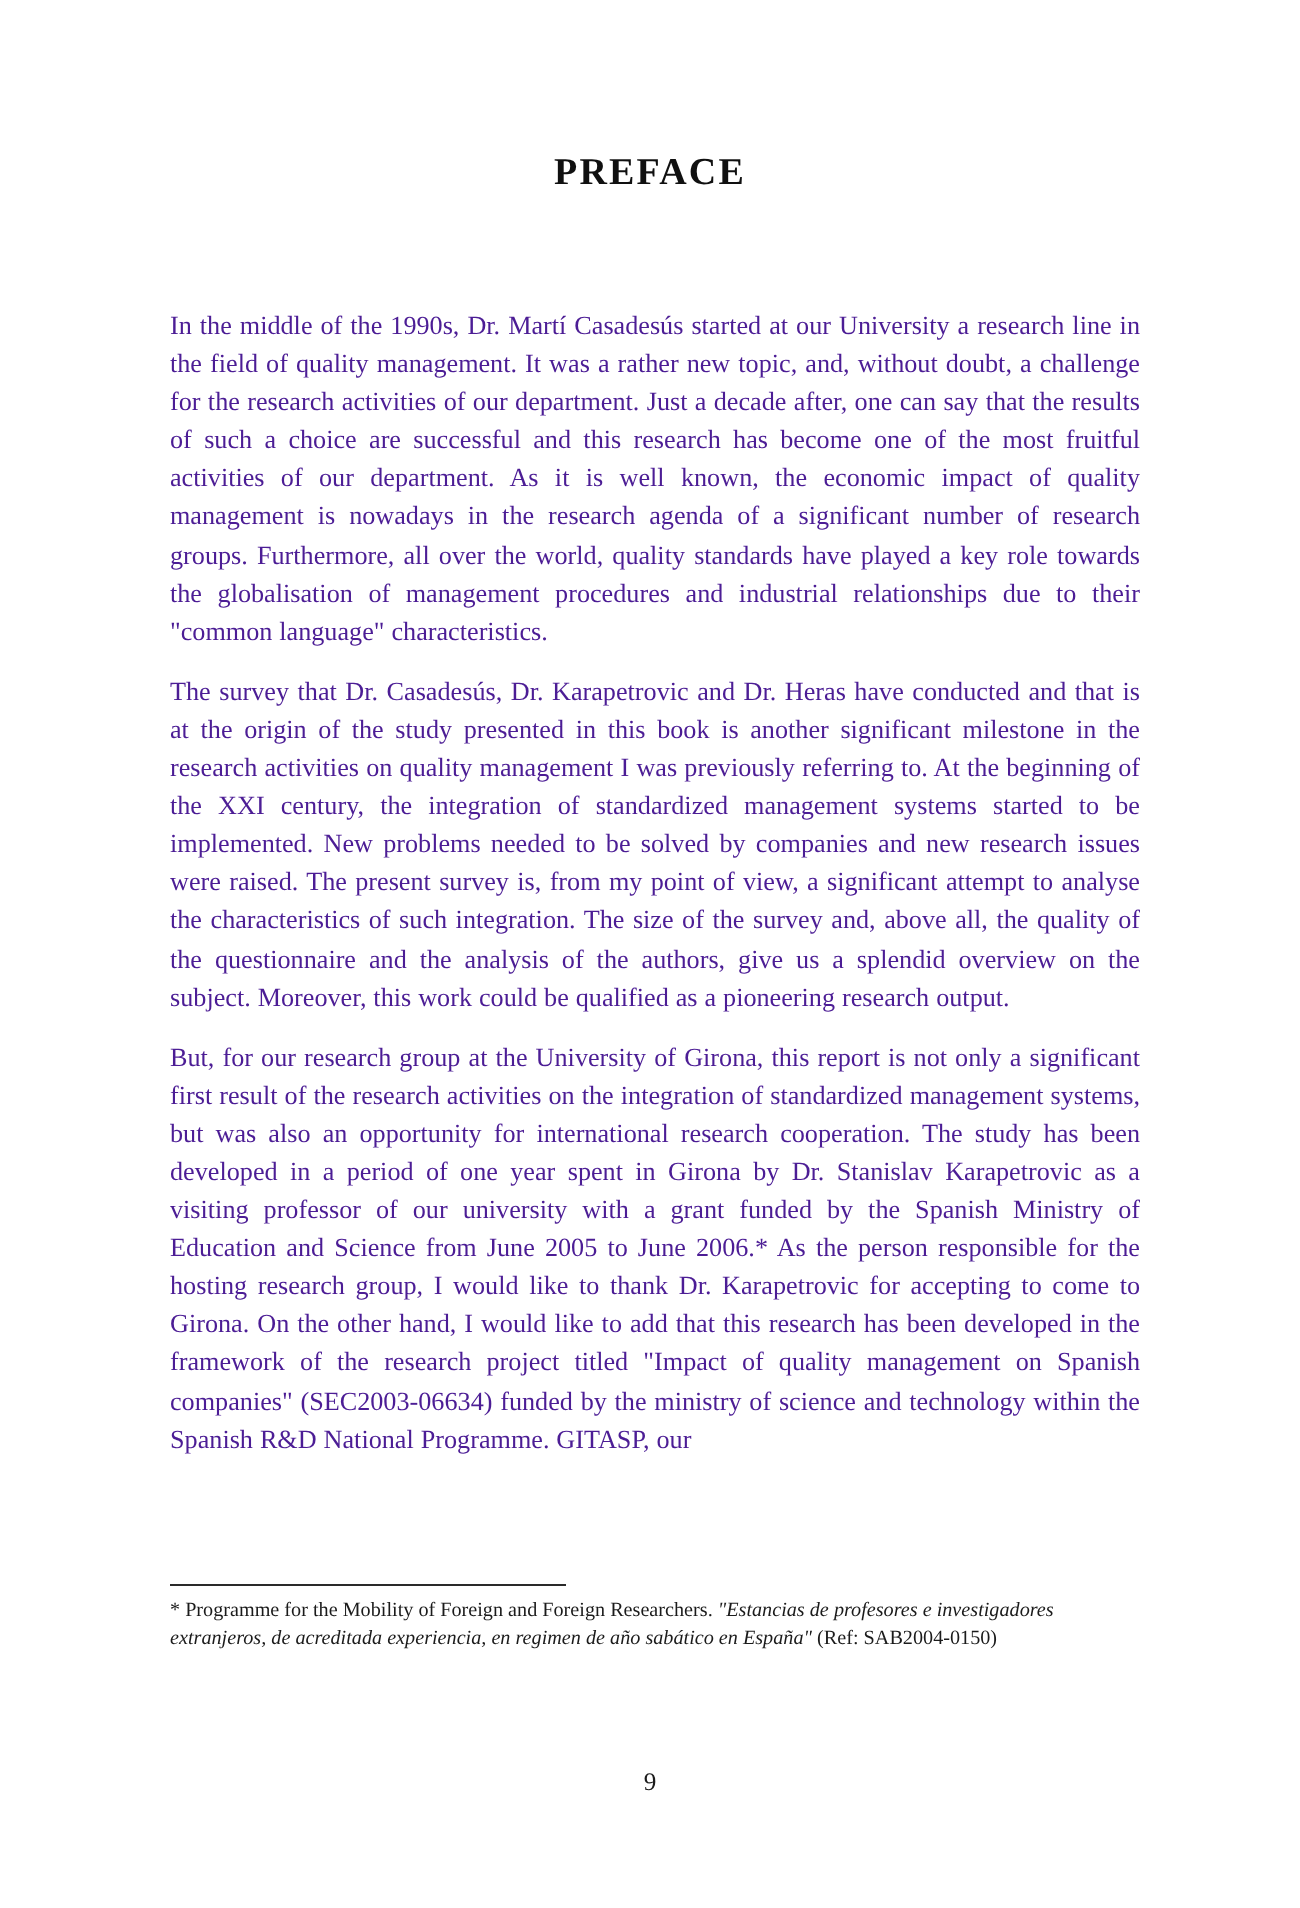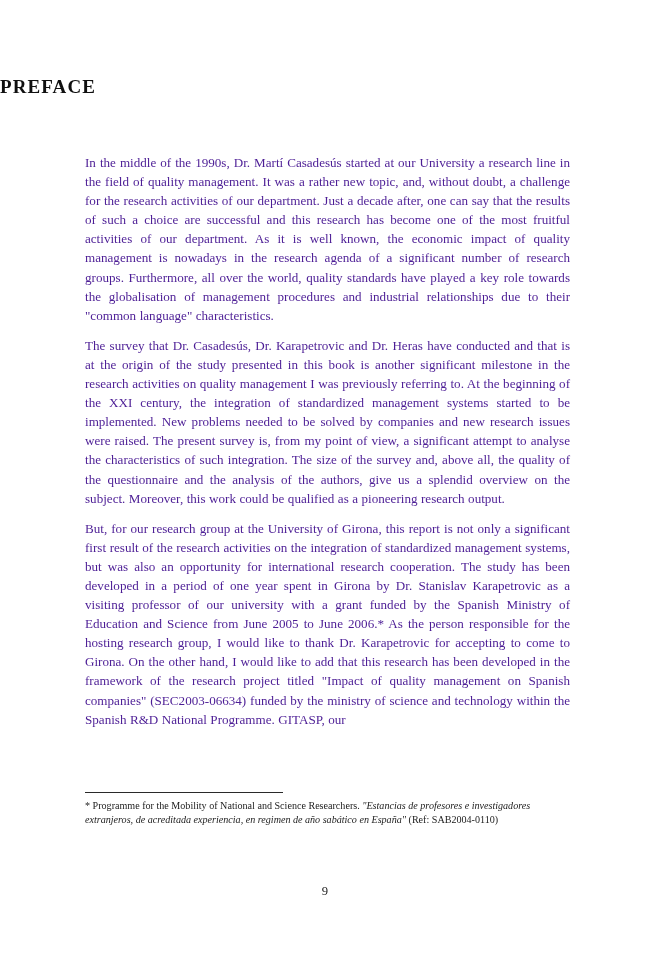--- a/index.html
+++ b/index.html
@@ -20,21 +20,21 @@
   .page {
     position: absolute;
     left: 0;
     top: 0;
     width: 650px;
     height: 954px;
     background: #ffffff;
   }
 
   .page-title {
-    text-align: left;
+    text-align: center;
     font-size: 19px;
     font-weight: bold;
     letter-spacing: 1.1px;
     margin: 0;
     padding-top: 76px;
     color: #101010;
     font-family: "Liberation Serif", "DejaVu Serif", serif;
   }
 
   .body-block {
@@ -105,18 +105,18 @@
   <h1 class="page-title">PREFACE</h1>
 
   <div class="body-block">
     <p class="para">In the middle of the 1990s, Dr. Martí Casadesús started at our University a research line in the field of quality management. It was a rather new topic, and, without doubt, a challenge for the research activities of our department. Just a decade after, one can say that the results of such a choice are successful and this research has become one of the most fruitful activities of our department. As it is well known, the economic impact of quality management is nowadays in the research agenda of a significant number of research groups. Furthermore, all over the world, quality standards have played a key role towards the globalisation of management procedures and industrial relationships due to their "common language" characteristics.</p>
     <p class="para">The survey that Dr. Casadesús, Dr. Karapetrovic and Dr. Heras have conducted and that is at the origin of the study presented in this book is another significant milestone in the research activities on quality management I was previously referring to. At the beginning of the XXI century, the integration of standardized management systems started to be implemented. New problems needed to be solved by companies and new research issues were raised. The present survey is, from my point of view, a significant attempt to analyse the characteristics of such integration. The size of the survey and, above all, the quality of the questionnaire and the analysis of the authors, give us a splendid overview on the subject. Moreover, this work could be qualified as a pioneering research output.</p>
     <p class="para">But, for our research group at the University of Girona, this report is not only a significant first result of the research activities on the integration of standardized management systems, but was also an opportunity for international research cooperation. The study has been developed in a period of one year spent in Girona by Dr. Stanislav Karapetrovic as a visiting professor of our university with a grant funded by the Spanish Ministry of Education and Science from June 2005 to June 2006.* As the person responsible for the hosting research group, I would like to thank Dr. Karapetrovic for accepting to come to Girona. On the other hand, I would like to add that this research has been developed in the framework of the research project titled "Impact of quality management on Spanish companies" (SEC2003-06634) funded by the ministry of science and technology within the Spanish R&amp;D National Programme. GITASP, our</p>
   </div>
 
   <div class="footnote-zone">
     <hr class="footnote-rule">
-    <p class="footnote-text"><span>* Programme for the Mobility of National and Science Researchers. </span><span class="it">"Estancias de profesores e investigadores extranjeros, de acreditada experiencia, en regimen de año sabático en España"</span><span> (Ref: SAB2004-0110)</span></p>
+    <p class="footnote-text"><span>* Programme for the Mobility of Foreign and Foreign Researchers. </span><span class="it">"Estancias de profesores e investigadores extranjeros, de acreditada experiencia, en regimen de año sabático en España"</span><span> (Ref: SAB2004-0150)</span></p>
   </div>
 
   <div class="page-number">9</div>
 
 </div>
 
 </body></html>

